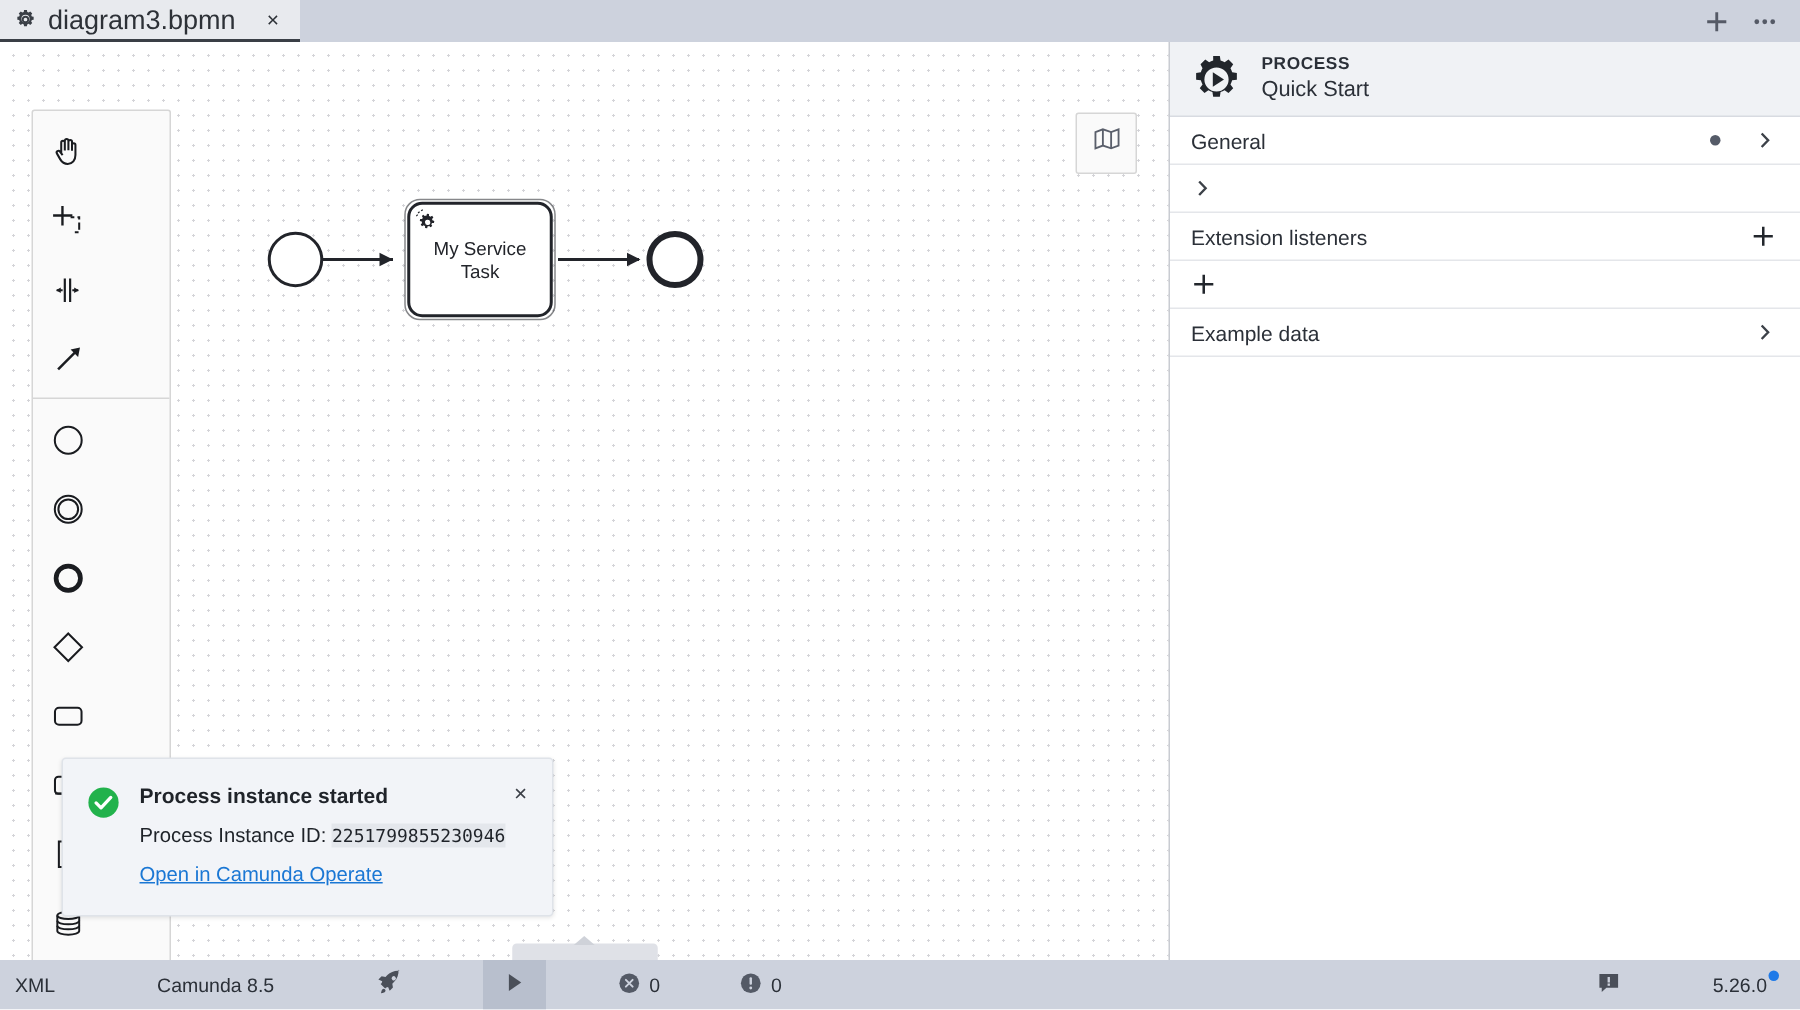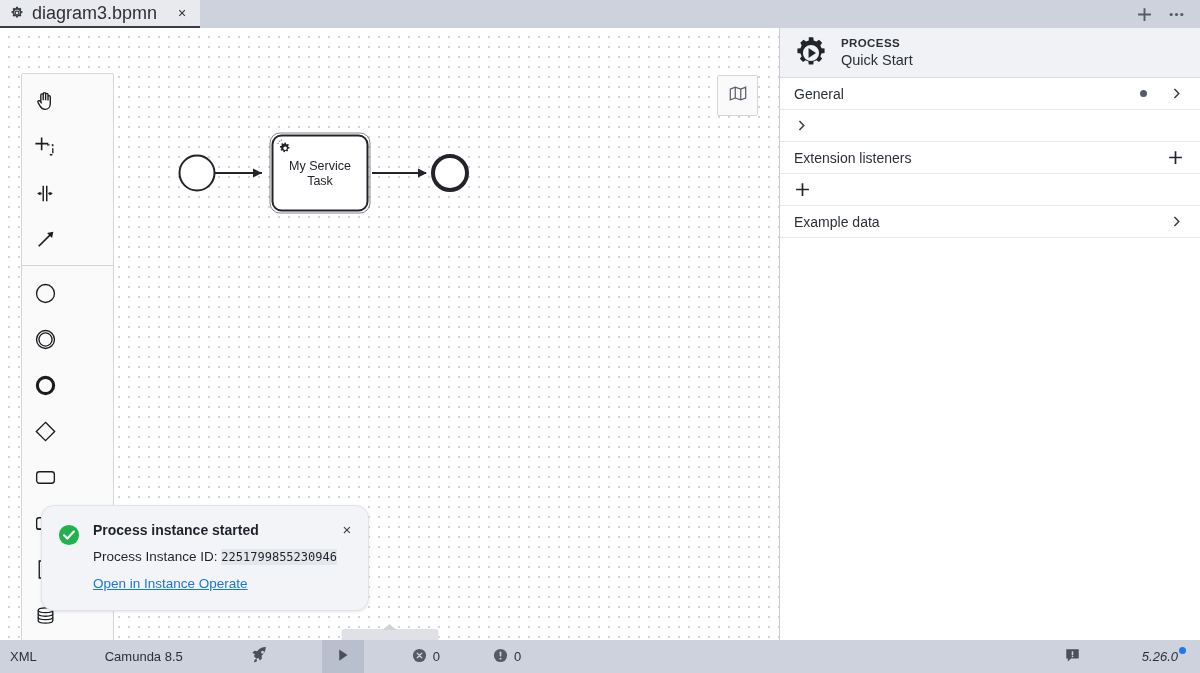--- a/index.html
+++ b/index.html
@@ -120,21 +120,21 @@
   
   .diagram { position: absolute; left: 0; top: 0; }
 
   
   .notif {
     position: absolute;
     left: 41px; top: 477px;
     width: 328px;
     background: #f2f4f8;
     border: 1px solid #dfe3e9;
-    border-radius: 13px;
+    border-radius: 3px;
     box-shadow: 0 1px 3px rgba(0,0,0,0.10);
     padding: 16px 14px 18px 16px;
     display: flex;
     gap: 13px;
   }
   .notif-check {
     flex: 0 0 22px;
     width: 22px; height: 22px;
     margin-top: 2px;
   }
@@ -268,21 +268,20 @@
     padding-left: 6px; color: #2b3038;
     cursor: pointer;
   }
   .sb-count + .sb-count { padding-left: 11px; }
   .sb-spacer { flex: 1 1 auto; }
   .sb-version {
     display: flex; align-items: center;
     padding: 0 14px 0 6px;
     position: relative;
     cursor: pointer;
-    font-style: italic;
   }
   .sb-version .dot {
     width: 7px; height: 7px; border-radius: 50%;
     background: #1e7ae8;
     margin-left: 1px; align-self: flex-start;
     margin-top: 7px;
   }
 </style>
 </head>
 <body>
@@ -451,21 +450,21 @@
             <path d="M6.6 12.3l3.6 3.6 7.1-7.6" fill="none" stroke="#ffffff" stroke-width="2.4" stroke-linecap="round" stroke-linejoin="round"></path>
           </svg>
         </span>
         <div class="notif-body">
           <div class="notif-title">Process instance started</div>
           <div class="notif-close">×</div>
           <div class="notif-row">
             <span>Process Instance ID:</span>
             <span class="pid">2251799855230946</span>
           </div>
-          <a class="notif-link">Open in Instance Operate</a>
+          <a class="notif-link">Open in Camunda Operate</a>
         </div>
       </div>
 
       <div class="panel-handle">
         <span class="chev"></span>
       </div>
     </div>
 
     <div class="props">
       <div class="props-header">

